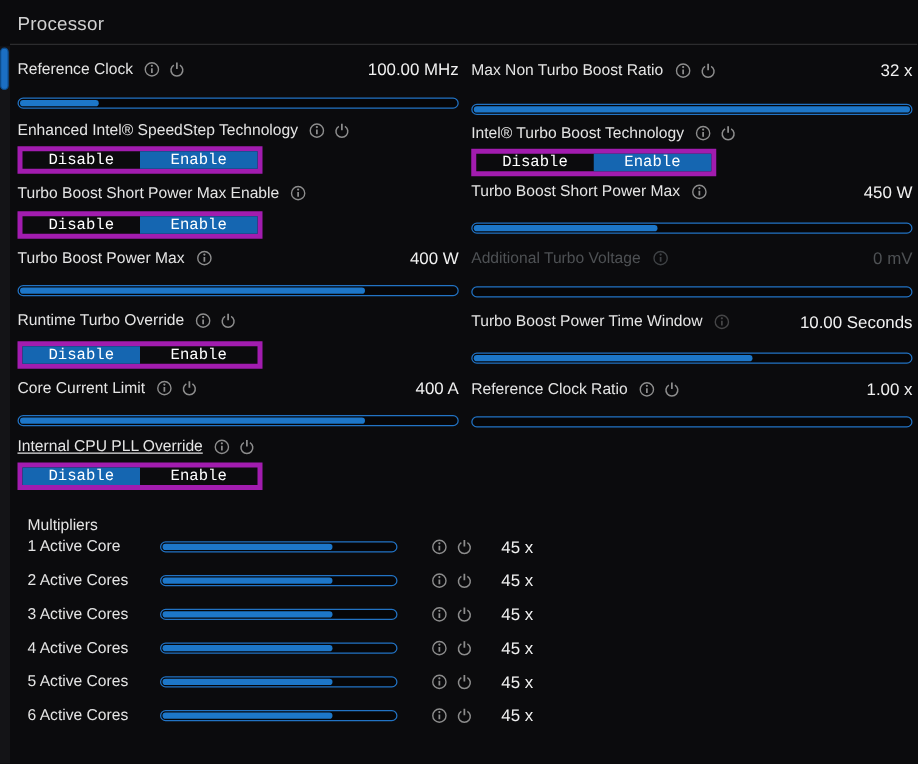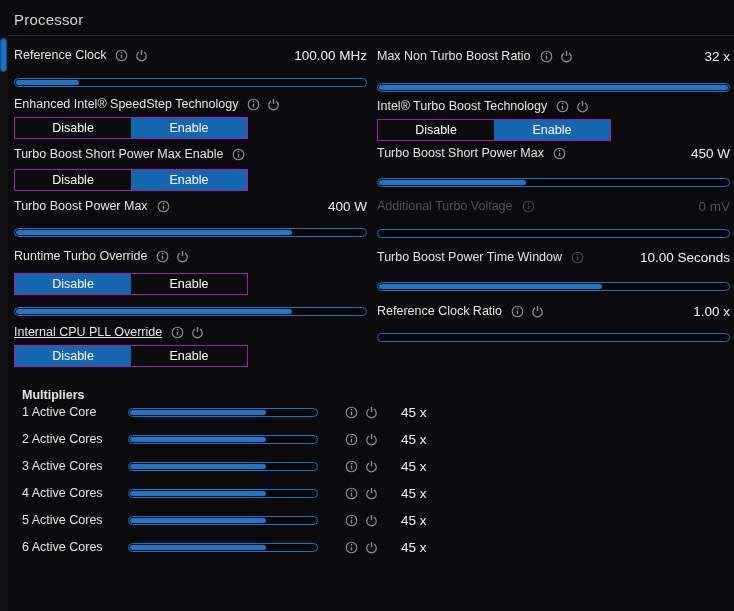--- a/index.html
+++ b/index.html
@@ -46,43 +46,43 @@
 
   .slider {
     height:9px; border:1px solid #2273c4; border-radius:5px;
     background:#060608; padding:1px; width:100%; position:relative;
   }
   .slider .fill {
     height:5px; background:#1d77c9; border-radius:3px; max-width:100%;
   }
 
   .toggle {
-    width:234px; height:22px; display:flex;
-    border:1px solid #a21caf; background:#0b0b0d;
+    width:196px; height:22px; display:flex;
+    border:4px solid #a21caf; background:#0b0b0d;font-family:Liberation Mono, monospace;
   }
   .toggle .seg {
     flex:1; display:flex; align-items:center; justify-content:center;
     font-size:12.5px; color:#fff; cursor:default;
   }
   .toggle .seg.active { background:#1566b1; }
 
   
   .l1 { margin-top:9px; }  .l2 { margin-top:13px; } .l3 { margin-top:8px; }
   .l4 { margin-top:4px; }  .l5 { margin-top:6px; }  .l6 { margin-top:6px; }
   .l7 { margin-top:5px; }  .l8 { margin-top:12px; } .l9 { margin-top:10px;text-align:center; }
   .l10 { margin-top:8px; } .l11 { margin-top:5px; } .l12 { margin-top:12px; }
   .l13 { margin-top:7px;text-decoration:underline; } .l14 { margin-top:4px; }
   
   .r1 { margin-top:10px; } .r2 { margin-top:17px; } .r3 { margin-top:5px; }
   .r4 { margin-top:4px; }  .r5 { margin-top:2px; }  .r6 { margin-top:15px; }
   .r7 { margin-top:9px; }  .r8 { margin-top:13px; } .r9 { margin-top:9px; }
   .r10 { margin-top:15px; } .r11 { margin-top:10px; } .r12 { margin-top:12px; }
 
   .multipliers { padding:0 12px 0 6px; }
-  .mult-heading { font-size:12.5px; color:#e4e4e4; margin:21px 0 0 8px;font-weight:bold; }
+  .mult-heading { font-size:12.5px; color:#e4e4e4; margin:21px 0 0 8px; }
   .mult-row { display:flex; align-items:center; height:20px; margin-top:7px; padding-left:8px; }
   .mult-row .m-label { width:106px; font-size:12.5px; }
   .mult-row .slider { width:190px; }
   .mult-row .icons { margin-left:27px; }
   .mult-row .value { margin-left:23px; }
 </style>
 </head>
 <body>
 
 <div class="left-rail">
@@ -178,20 +178,36 @@
     <path d="M4.4 3.3 A5.1 5.1 0 1 0 9.6 3.3" fill="none" stroke="currentColor" stroke-width="1.3"></path>
     <line x1="7" y1="1.1" x2="7" y2="6.6" stroke="currentColor" stroke-width="1.5"></line>
   </svg>
           </span>
       </div>
       <div class="toggle l10">
         <div class="seg active">Disable</div>
         <div class="seg">Enable</div>
       </div>
 
+      <div class="row vrow l11">
+        <span class="label">Core Current Limit</span>
+        <span class="icons">
+            <svg viewBox="0 0 14 14" width="13" height="13">
+    <circle cx="7" cy="7" r="5.7" fill="none" stroke="currentColor" stroke-width="1.2"></circle>
+    <line x1="7" y1="6.1" x2="7" y2="10.1" stroke="currentColor" stroke-width="1.5"></line>
+    <circle cx="7" cy="3.9" r="0.95" fill="currentColor" stroke="none"></circle>
+  </svg>
+            <svg viewBox="0 0 14 14" width="13" height="13">
+    <path d="M4.4 3.3 A5.1 5.1 0 1 0 9.6 3.3" fill="none" stroke="currentColor" stroke-width="1.3"></path>
+    <line x1="7" y1="1.1" x2="7" y2="6.6" stroke="currentColor" stroke-width="1.5"></line>
+  </svg>
+          </span>
+        <span class="spacer"></span>
+        <span class="value">400 A</span>
+      </div>
       <div class="slider l12">
         <div class="fill" style="width: 79%;"></div>
       </div>
 
       <div class="row lrow l13">
         <span class="label">Internal CPU PLL Override</span>
         <span class="icons">
             <svg viewBox="0 0 14 14" width="13" height="13">
     <circle cx="7" cy="7" r="5.7" fill="none" stroke="currentColor" stroke-width="1.2"></circle>
     <line x1="7" y1="6.1" x2="7" y2="10.1" stroke="currentColor" stroke-width="1.5"></line>

